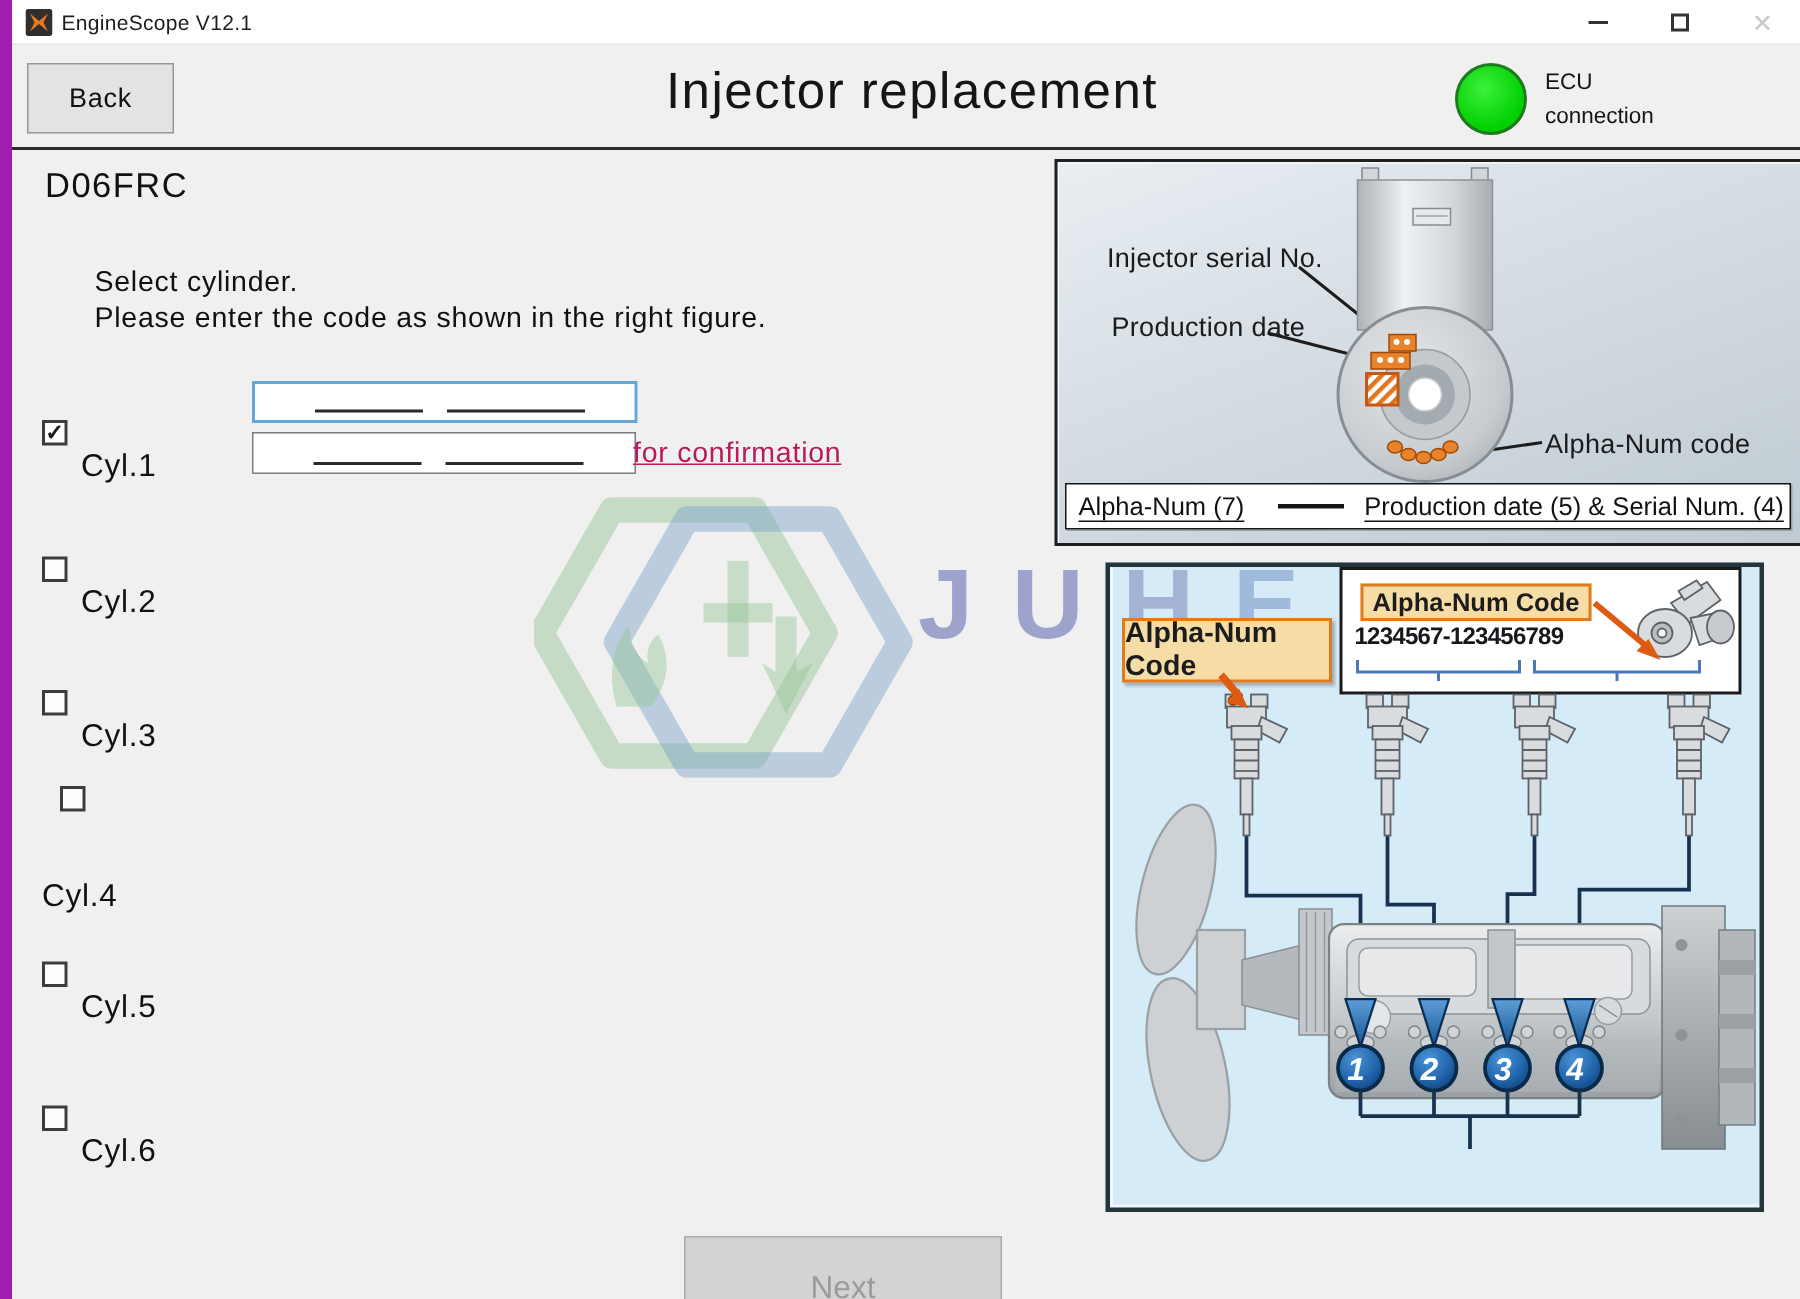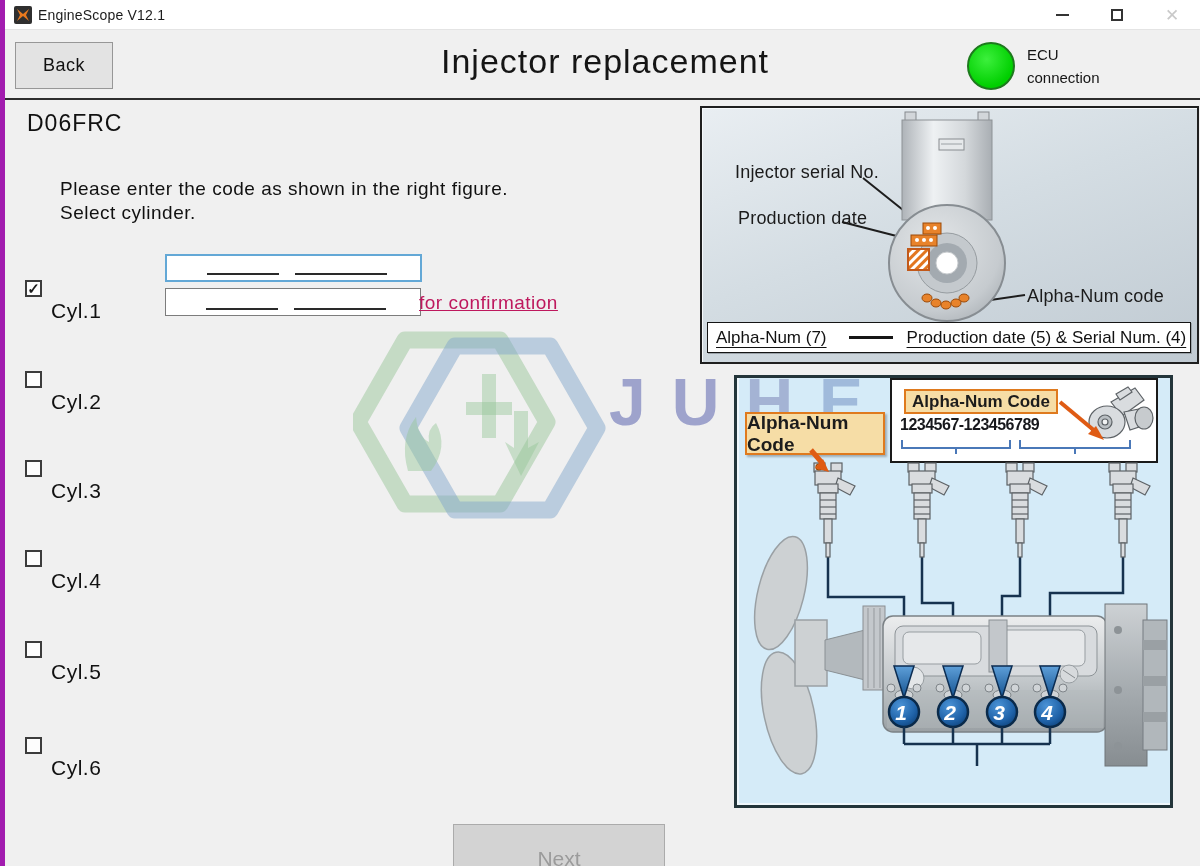--- a/index.html
+++ b/index.html
@@ -1,19 +1,19 @@
 <!DOCTYPE html>
 <html><head>
 <meta charset="utf-8">
 <style>
   * { margin:0; padding:0; box-sizing:border-box; }
   html,body { width:1200px; height:866px; overflow:hidden; background:#f0f0f0;
     font-family:"Liberation Sans", sans-serif; }
   #app { position:relative; width:1200px; height:866px; background:#f0f0f0;
-    border-left:5px solid #a21caf; }
+    border-left:8px solid #a21caf; }
 
   
   .titlebar { position:absolute; left:0; top:0; width:1200px; height:30px; background:#ffffff;
     border-bottom:1px solid #e4e4e4; z-index:5; }
   .app-icon { position:absolute; left:9px; top:6px; width:18px; height:18px; }
   .titlebar-text { position:absolute; left:33px; top:7px; font-size:14px; color:#1c1c1c; letter-spacing:.2px; }
   .win-btn { position:absolute; top:0; width:46px; height:30px; display:flex; align-items:center; justify-content:center; }
   .btn-min { left:1034px; } .btn-max { left:1089px; } .btn-close { left:1144px; }
   .glyph-min { width:13px; height:2px; background:#333; }
   .glyph-max { width:12px; height:12px; border:2px solid #333; background:transparent; }
@@ -383,22 +383,22 @@
     <div class="wm-brand">
       <span class="wm-l0">J</span>
       <span class="wm-l1">U</span>
       <span class="wm-l2">H</span>
       <span class="wm-l3">E</span>
     </div>
   </div>
 
   <div class="model-code">D06FRC</div>
   <div class="instr">
+    <div>Select cylinder.</div>
     <div>Please enter the code as shown in the right figure.</div>
-    <div>Select cylinder.</div>
   </div>
 
   <div class="cyl-row" style="top:254px;">
     <span class="cyl-check">✓</span>
     <span class="cyl-label">Cyl.1</span>
   </div>
   <div class="code-input inp1">
     <span class="guide guide-short"></span>
     <span class="guide guide-long"></span>
   </div>
@@ -409,21 +409,21 @@
   <div class="confirm-label">for confirmation</div>
 
   <div class="cyl-row" style="top:345px;">
     <span class="cyl-check"></span>
     <span class="cyl-label">Cyl.2</span>
   </div>
   <div class="cyl-row" style="top:434px;">
     <span class="cyl-check"></span>
     <span class="cyl-label">Cyl.3</span>
   </div>
-  <div class="cyl-row" style="top:524px;">
+  <div class="cyl-row" style="top:524px;flex-direction:column;">
     <span class="cyl-check"></span>
     <span class="cyl-label">Cyl.4</span>
   </div>
   <div class="cyl-row" style="top:615px;">
     <span class="cyl-check"></span>
     <span class="cyl-label">Cyl.5</span>
   </div>
   <div class="cyl-row" style="top:711px;">
     <span class="cyl-check"></span>
     <span class="cyl-label">Cyl.6</span>

